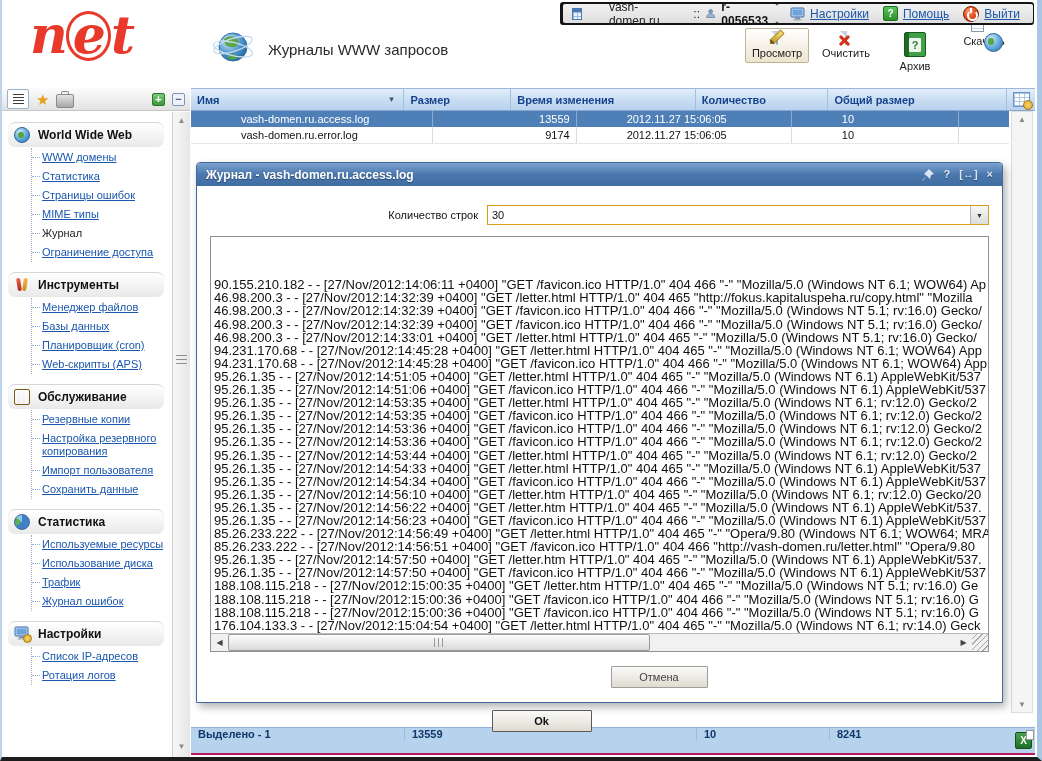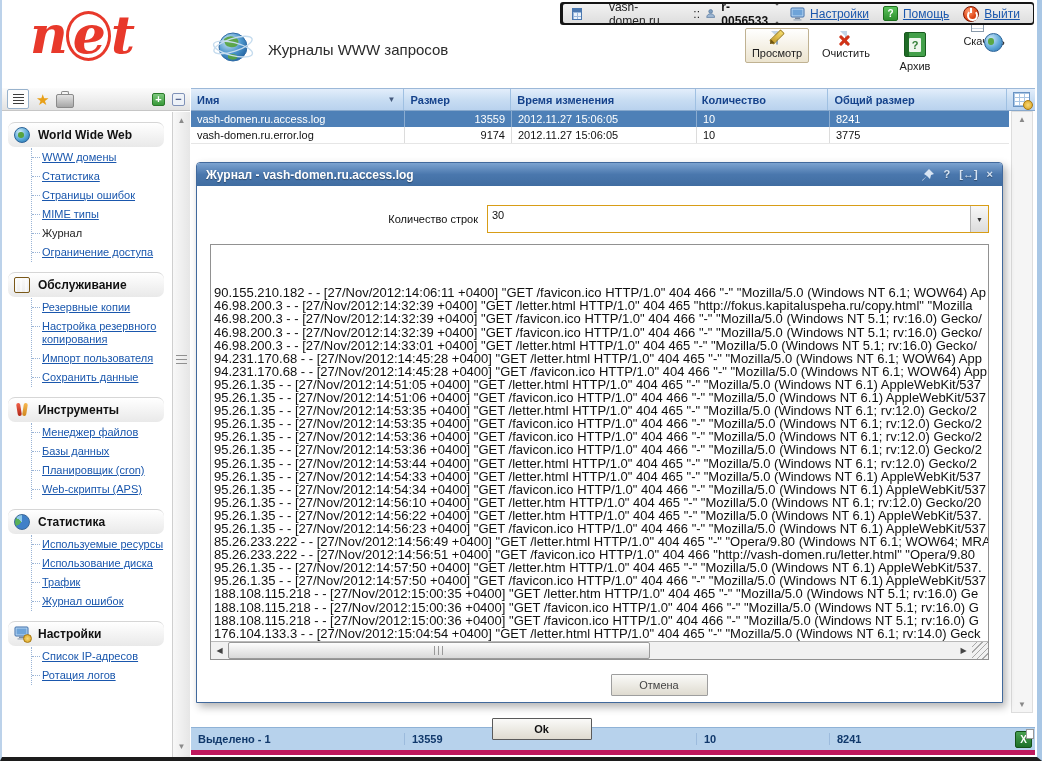--- a/index.html
+++ b/index.html
@@ -120,58 +120,58 @@
   .gh-tools{flex:1;border-right:none;justify-content:flex-end;padding-right:5px;}
   .sort{margin-left:auto;margin-right:8px;font-size:8px;color:#44597c;}
   .ic-tablegear{width:15px;height:13px;background:#fff;border:1px solid #6a94c4;position:relative;cursor:pointer;
         background-image:linear-gradient(#aac6e4 1px,transparent 1px),linear-gradient(90deg,#aac6e4 1px,transparent 1px);
         background-size:5px 4px;}
   .ic-tablegear::after{content:"";position:absolute;right:-4px;bottom:-4px;width:8px;height:8px;border-radius:50%;
         background:radial-gradient(#f8d878,#d8a018);border:1px solid #a87810;}
 
   .grid-rows{position:absolute;left:191px;top:111px;right:33px;z-index:1;}
   .grow{display:flex;height:16px;align-items:center;cursor:pointer;}
-  .grow .c{height:100%;display:flex;align-items:center;padding-left:6px;box-sizing:border-box;overflow:hidden;white-space:nowrap;}
+  .grow .c{height:100%;display:flex;align-items:center;padding-left:6px;box-sizing:border-box;overflow:hidden;white-space:nowrap;margin-left:44px;}
   .c-name{width:214px;} .c-size{width:107px;justify-content:flex-end;padding-right:6px;padding-left:0;}
   .c-time{width:185px;} .c-count{width:133px;} .c-total{flex:1;}
   .grow.sel{background:#4e80b7;color:#fff;}
   .grow.sel .c{border-right:1px solid rgba(255,255,255,.35);}
   .grow.sel .c-total{border-right:none;}
   .grow.plain{color:#111;border-bottom:1px solid #e6e6e6;}
   .grow.plain .c{border-right:1px solid #dcdcdc;}
   .grow.plain .c-total{border-right:none;}
 
   .v-scroll{position:absolute;right:9px;top:111px;width:22px;height:602px;background:#f5f5f5;
         border:1px solid #dddddd;box-sizing:border-box;z-index:1;}
   .vs-arrow{position:absolute;left:0;width:100%;text-align:center;font-size:8px;color:#888;cursor:pointer;}
   .vs-up{top:3px;} .vs-down{bottom:3px;}
 
-  .status{position:absolute;left:191px;right:7px;top:727px;height:28px;display:flex;align-items:center;
-        background:#b7d2ec;border-top:1px solid #8fb2d6;border-bottom:5px solid #be185d;box-sizing:border-box;
+  .status{position:absolute;left:191px;right:7px;top:727px;height:28px;display:flex;align-items:flex-start;
+        background:#b7d2ec;border-top:1px solid #8fb2d6;border-bottom:2px solid #be185d;box-sizing:border-box;
         font-weight:bold;color:#10386b;z-index:1;}
   .st-cell{display:flex;align-items:center;padding-left:7px;border-right:1px solid #9cbbdd;box-sizing:border-box;}
   .st-sel{width:214px;} .st-size{width:292px;} .st-count{width:133px;} .st-total{flex:1;border-right:none;}
   .ic-excel{width:15px;height:15px;background:linear-gradient(#48a050,#1e7028);border:1px solid #145218;border-radius:2px;
         color:#fff;font-weight:bold;font-size:10px;line-height:15px;text-align:center;position:relative;
         align-self:center;margin-right:3px;cursor:pointer;}
   .ic-excel::after{content:"";position:absolute;right:-3px;top:-3px;width:6px;height:8px;background:#fff;border:1px solid #999;}
 
   
   .dialog{position:absolute;left:196px;top:162px;width:807px;height:541px;box-sizing:border-box;background:#fff;
         border:1px solid #41699c;border-radius:4px 4px 0 0;box-shadow:3px 4px 9px rgba(0,0,0,.30);z-index:30;}
   .dlg-title{height:23px;display:flex;align-items:center;padding:0 9px;gap:18px;color:#fff;font-weight:bold;font-size:12px;
         background:linear-gradient(#7ca3d0,#4a77ad 50%,#406da1);border-radius:3px 3px 0 0;
         text-shadow:0 1px 1px rgba(0,0,0,.35);cursor:default;}
   .dlg-icons{margin-left:auto;display:flex;align-items:center;gap:9px;color:#d7e4f3;}
   .dlg-icons .di{cursor:pointer;font-size:11px;font-weight:bold;line-height:13px;}
   .di-close{font-size:15px;font-weight:bold;}
   .dlg-body{padding:13px 13px 0;}
   .row-lines{display:flex;align-items:center;margin:6px 0 11px;}
   .row-lines .lbl{width:268px;text-align:right;padding-right:9px;color:#111;}
-  .dd{flex:1;height:28px;box-sizing:border-box;border:1px solid #d89d17;background:#fff;display:flex;align-items:stretch;cursor:pointer;}
+  .dd{flex:1;height:20px;box-sizing:border-box;border:1px solid #d89d17;background:#fff;display:flex;align-items:stretch;cursor:pointer;}
   .dd .val{flex:1;padding:3px 0 0 4px;color:#111;}
   .dd .sbtn{width:17px;background:linear-gradient(#f8f8f8,#dcdcdc);border-left:1px solid #b4b4b4;
         display:flex;align-items:center;justify-content:center;font-size:7px;color:#333;}
   .log-box{border:1px solid #919191;}
   .log-lines{height:394px;overflow:hidden;padding:2px 0 0 3px;font-size:13px;line-height:13.1px;
         white-space:pre;color:#101010;}
   .h-scroll{height:17px;border-top:1px solid #b9b9b9;background:#f1f1f1;display:flex;align-items:stretch;}
   .hs-btn{width:17px;display:flex;align-items:center;justify-content:center;font-size:8px;color:#444;cursor:pointer;}
   .hs-track{flex:1;position:relative;}
   .hs-thumb{position:absolute;left:0;top:0;bottom:0;width:58%;box-sizing:border-box;border:1px solid #9a9a9a;
@@ -282,40 +282,40 @@
       <li><a>WWW домены</a></li>
       <li><a>Статистика</a></li>
       <li><a>Страницы ошибок</a></li>
       <li><a>MIME типы</a></li>
       <li><span class="cur">Журнал</span></li>
       <li><a>Ограничение доступа</a></li>
     </ul>
   </div>
   <div class="sec">
     <div class="sec-h">
+      <span class="sic sic-tools"></span>
+      <b>Инструменты</b>
+    </div>
+    <ul>
+      <li><a>Менеджер файлов</a></li>
+      <li><a>Базы данных</a></li>
+      <li><a>Планировщик (cron)</a></li>
+      <li><a>Web-скрипты (APS)</a></li>
+    </ul>
+  </div>
+  <div class="sec">
+    <div class="sec-h">
       <span class="sic sic-service"></span>
       <b>Обслуживание</b>
     </div>
     <ul>
       <li><a>Резервные копии</a></li>
       <li><a>Настройка резервного копирования</a></li>
       <li><a>Импорт пользователя</a></li>
       <li><a>Сохранить данные</a></li>
-    </ul>
-  </div>
-  <div class="sec">
-    <div class="sec-h">
-      <span class="sic sic-tools"></span>
-      <b>Инструменты</b>
-    </div>
-    <ul>
-      <li><a>Менеджер файлов</a></li>
-      <li><a>Базы данных</a></li>
-      <li><a>Планировщик (cron)</a></li>
-      <li><a>Web-скрипты (APS)</a></li>
     </ul>
   </div>
   <div class="sec">
     <div class="sec-h">
       <span class="sic sic-stats"></span>
       <b>Статистика</b>
     </div>
     <ul>
       <li><a>Используемые ресурсы</a></li>
       <li><a>Использование диска</a></li>

